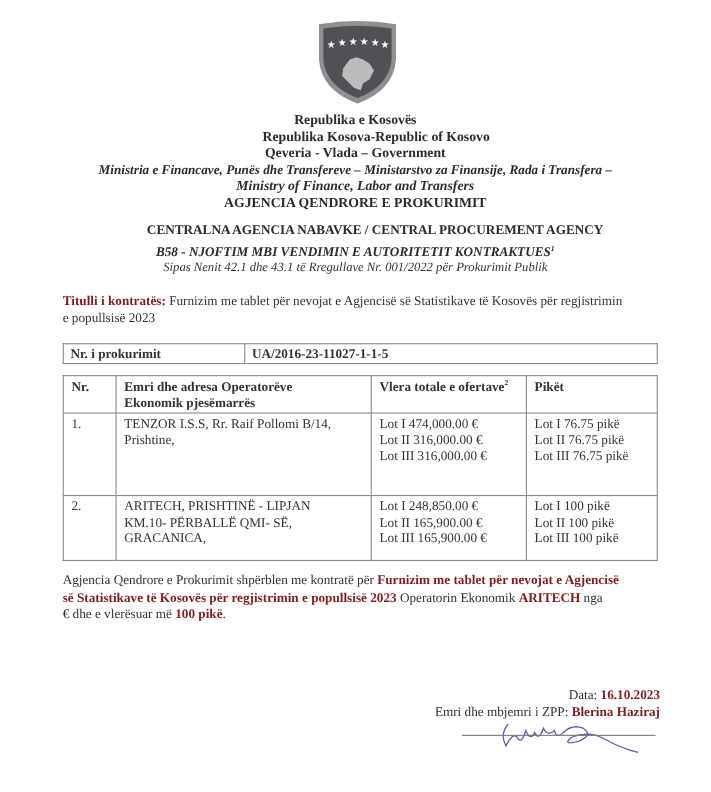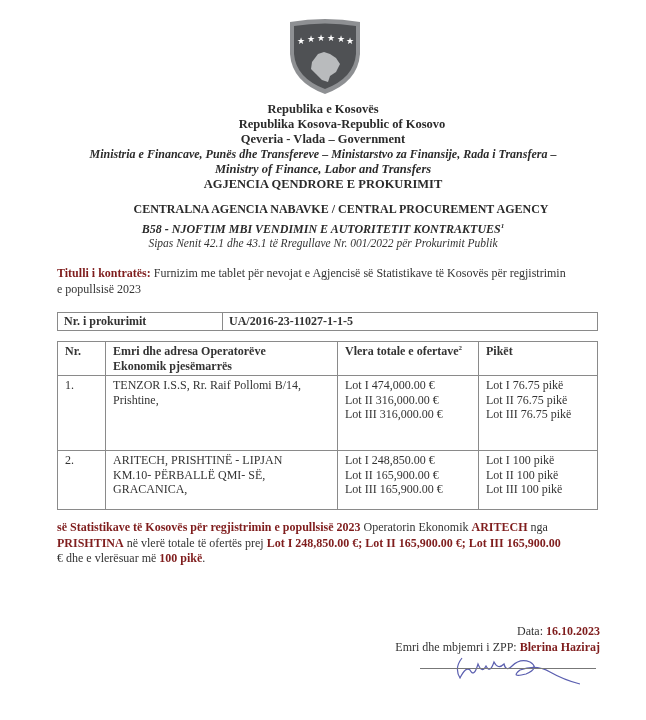--- a/index.html
+++ b/index.html
@@ -113,22 +113,22 @@
     <td class="lines">
       <div>Lot I 100 pikë</div>
       <div>Lot II 100 pikë</div>
       <div>Lot III 100 pikë</div>
     </td>
   </tr>
 </tbody>
   </table>
 
 <div class="abs para" style="left:57px; top:520px; width:560px;">
+  <div style="white-space:nowrap;"><span>Agjencia Qendrore e Prokurimit shpërblen me kontratë për </span><b>Furnizim me tablet për nevojat e Agjencisë</b></div>
   <div style="white-space:nowrap;"><b>së Statistikave të Kosovës për regjistrimin e popullsisë 2023</b><span> Operatorin Ekonomik  </span><b>ARITECH</b><span> nga</span></div>
-  <div style="white-space:nowrap;"><b>PRISHTINA</b><span> në vlerë totale të ofertës prej </span><b>Lot I 248,850.00 €; Lot II 165,900.00 €; Lot III 165,900.00</b></div>
   <div style="white-space:nowrap;"><span>€ dhe e vlerësuar më </span><b>100 pikë</b><span>.</span></div>
 </div>
 
 <div class="abs para" style="left:420px; top:624px; width:180px; text-align:right;">
   <span>Data: </span><b>16.10.2023</b>
 </div>
 <div class="abs para" style="left:360px; top:640px; width:240px; text-align:right; white-space:nowrap;">
   <span>Emri dhe mbjemri i ZPP: </span><b>Blerina Haziraj</b>
 </div>
 <div class="abs" style="left:440px; top:648px; width:150px; height:40px;">

